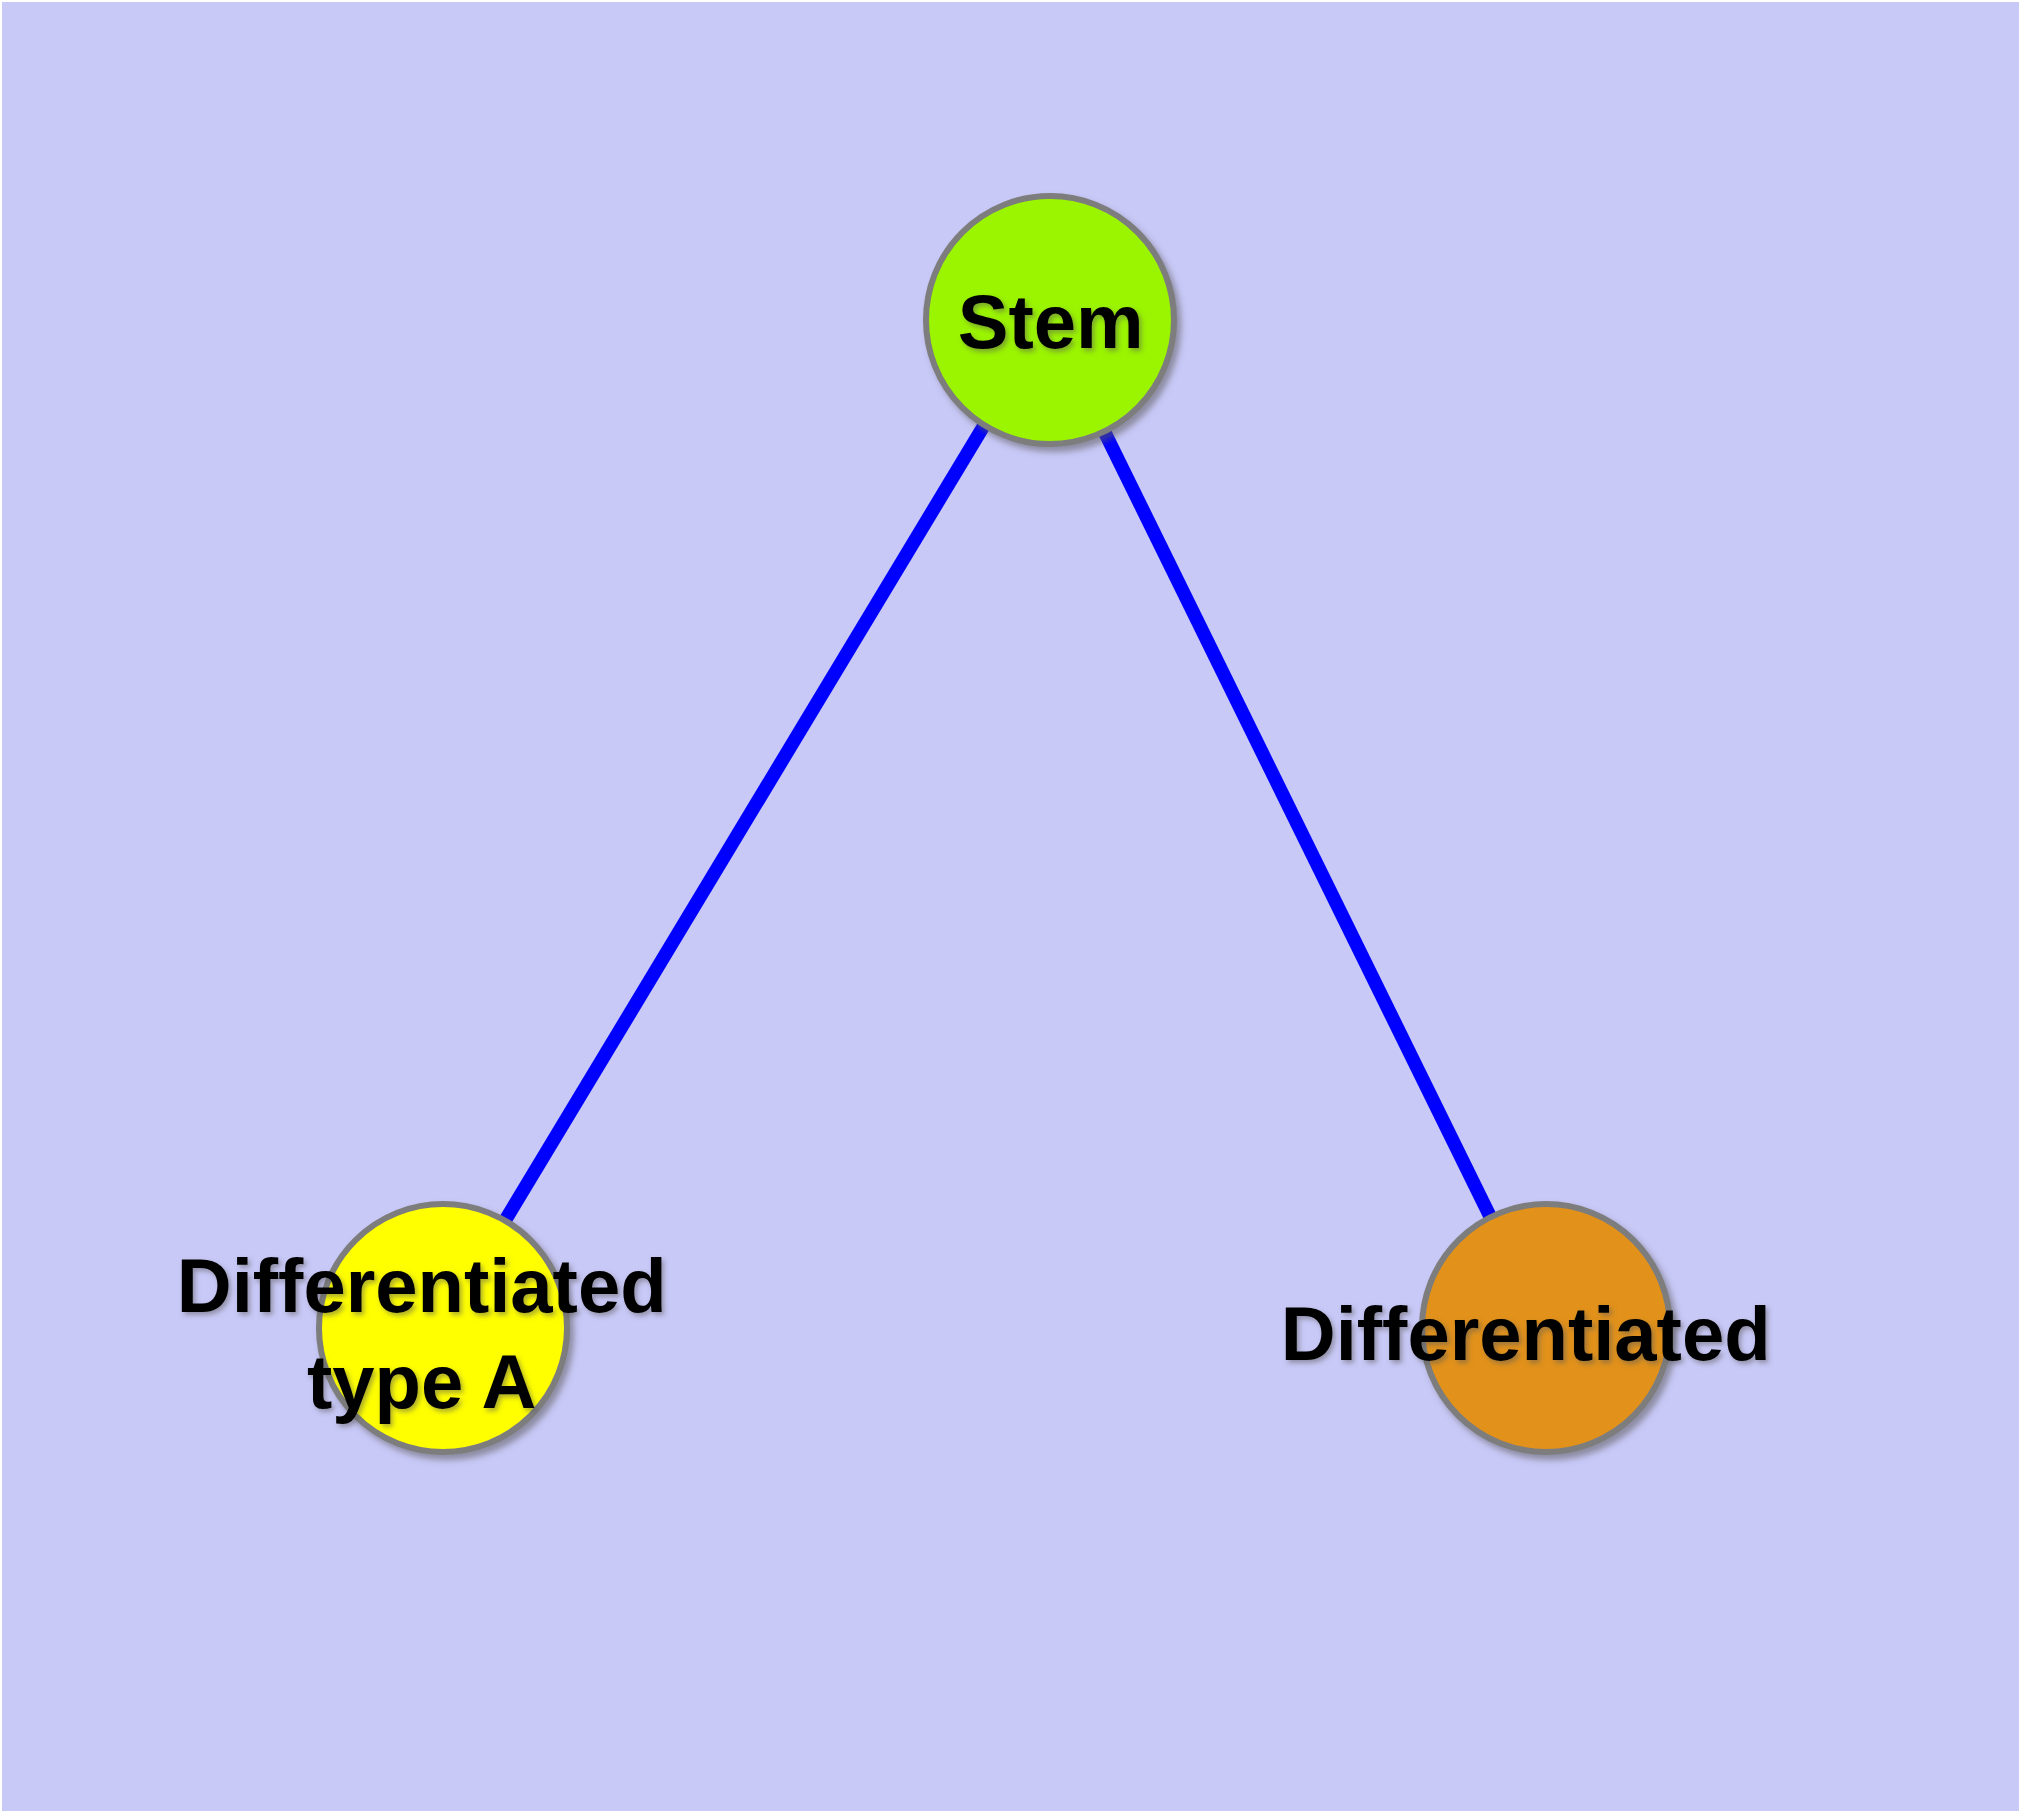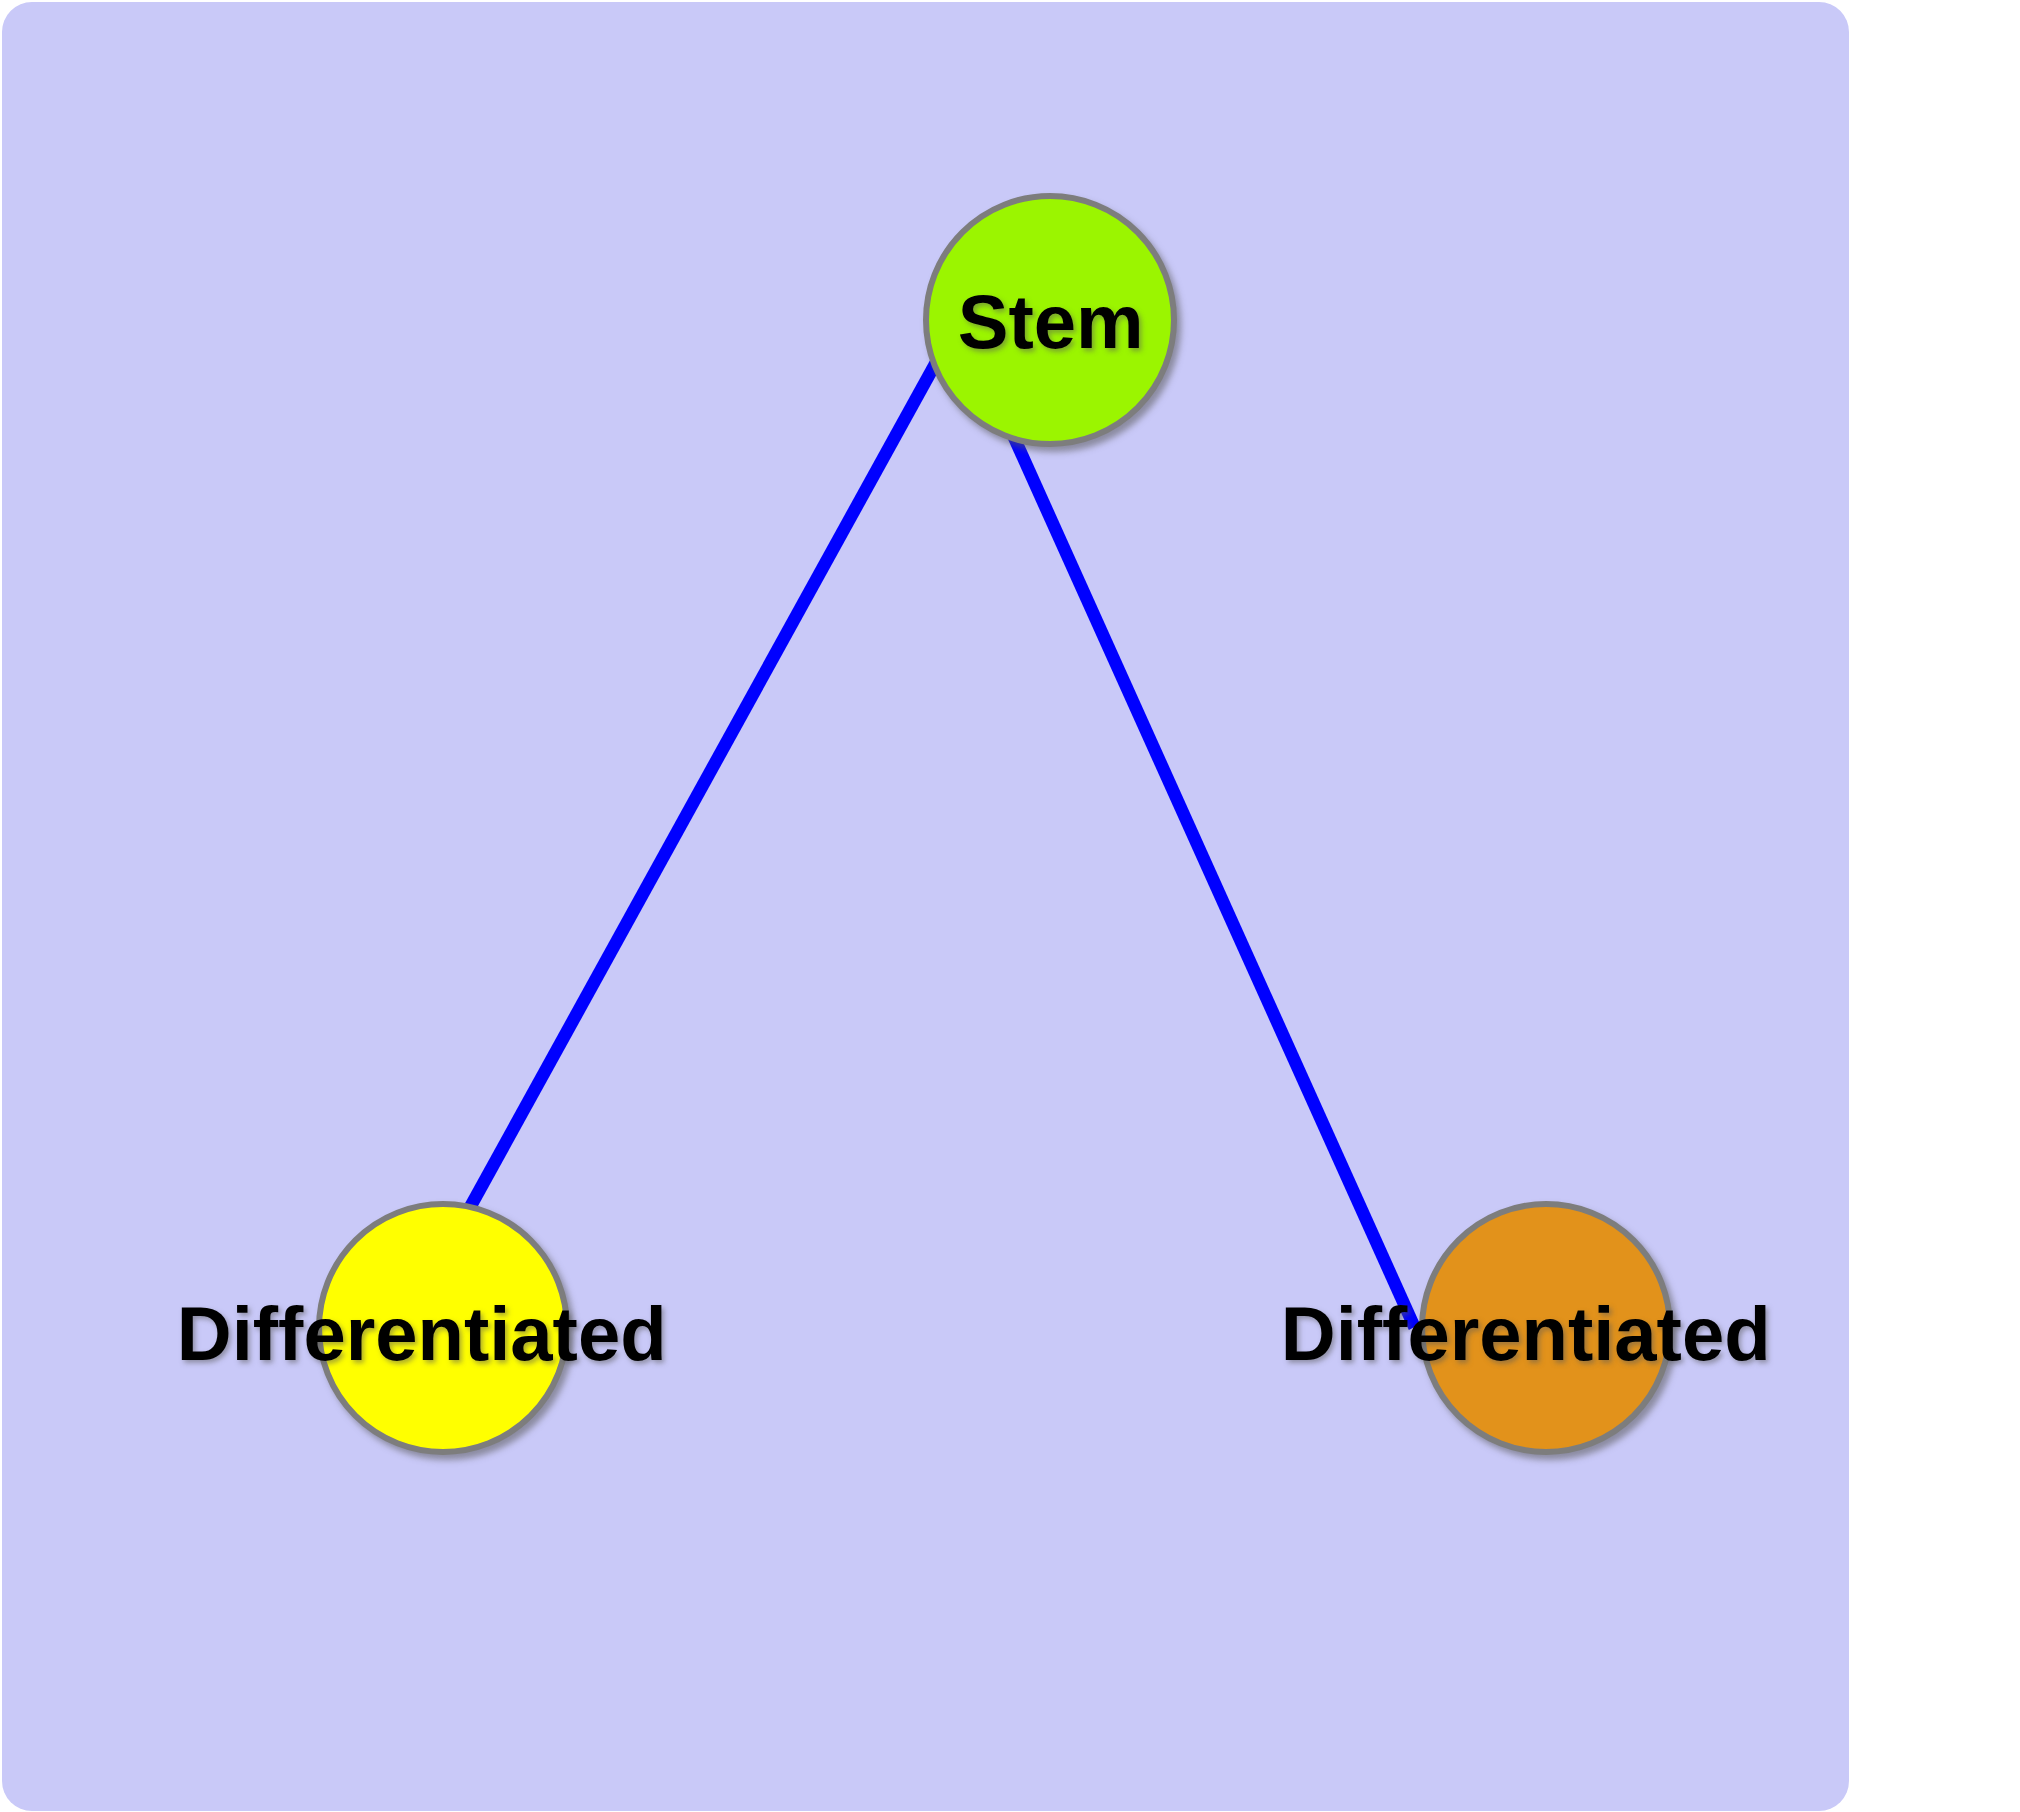--- a/index.html
+++ b/index.html
@@ -9,24 +9,23 @@
     background: #FFFFFF;
     width: 2021px;
     height: 1812px;
     overflow: hidden;
     font-family: "Liberation Sans", sans-serif;
   }
   .frame {
     position: absolute;
     left: 1.7px;
     top: 1.7px;
-    width: 1847px;
+    width: 2017px;
     height: 1809px;
     background: #C9C9F8; 
-    border-radius: 30px;
   }
   .edge-layer {
     position: absolute;
     left: 0;
     top: 0;
     width: 100%;
     height: 100%;
     display: block;
   }
   .node {
@@ -69,20 +68,21 @@
   <div class="node node-stem" style="background-color: rgb(155, 245, 0);"></div>
 
   <div class="node node-type-a" style="background-color: rgb(255, 255, 0);"></div>
 
   <div class="node node-type-b" style="background-color: rgb(226, 146, 27);"></div>
 
   <div class="label label-stem">Stem</div>
 
   <div class="label label-type-a">
     <div>Differentiated</div>
+    <div>type A</div>
   </div>
 
   <div class="label label-type-b">
     <div>Differentiated</div>
   </div>
 
 </div>
 
 
 </body></html>

